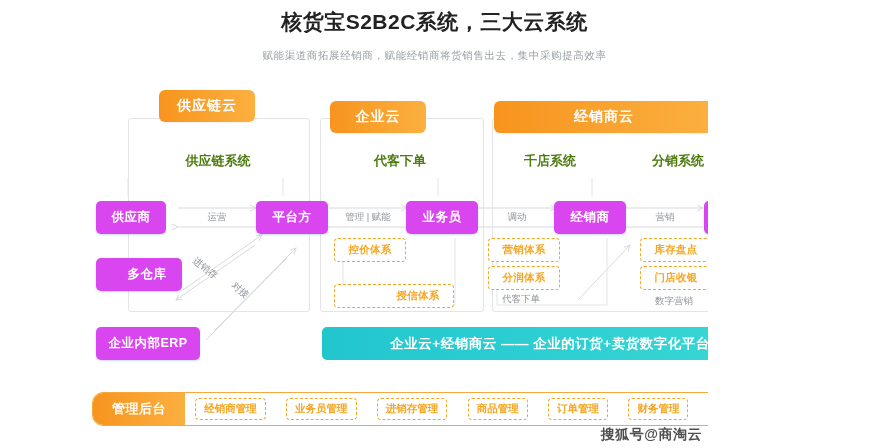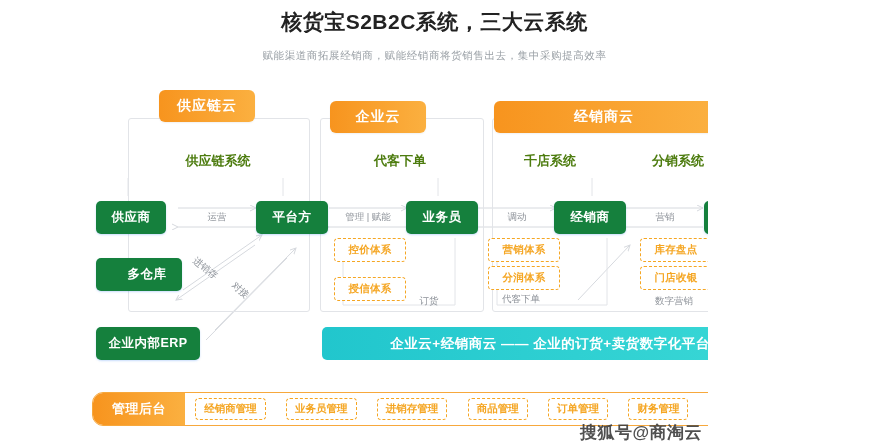--- a/index.html
+++ b/index.html
@@ -36,21 +36,21 @@
     background:linear-gradient(90deg,#f7941e 0%,#fbb040 100%);
     color:#fff;font-size:14px;font-weight:bold;
     display:flex;align-items:center;justify-content:center;
     box-shadow:0 1px 2px rgba(0,0,0,0.06);
     letter-spacing:1px;
   }
 
   
   .bluebox{
     position:absolute;height:33px;border-radius:5px;
-    background:#15803d;color:#fff;font-size:12.5px;font-weight:bold;
+    background:#d946ef;color:#fff;font-size:12.5px;font-weight:bold;
     display:flex;align-items:center;justify-content:center;
     letter-spacing:0.5px;
     box-shadow:0 1px 2px rgba(43,124,243,0.25);
   }
 
   
   .dashtag{
     position:absolute;height:22px;border:1px dashed #f5a623;border-radius:4px;
     color:#f5a623;font-size:10.5px;font-weight:bold;
     display:flex;align-items:center;justify-content:center;background:#fff;
@@ -87,21 +87,21 @@
   }
   .admin-items{flex:1;display:flex;align-items:center;justify-content:space-around;padding:0 0;}
   .admin-item{
     border:1px dashed #f5a623;border-radius:4px;color:#f5a623;
     font-size:10.5px;font-weight:bold;padding:3px 8px;background:#fff;white-space:nowrap;
   }
 
   
   .watermark{
     position:absolute;right:6px;bottom:4px;
-    font-size:17px;font-weight:bold;color:#3d3d3d;letter-spacing:0.5px;
+    font-size:14px;font-weight:bold;color:#3d3d3d;letter-spacing:0.5px;
     opacity:0.9;
   }
 
   .lines{position:absolute;left:0;top:0;width:869px;height:448px;pointer-events:none;}
 </style>
 </head>
 <body>
 
 <div id="stage">
 
@@ -222,21 +222,21 @@
   <div class="relabel" style="left:488px;top:293px;width:66px;">
     <span>代客下单</span>
   </div>
   <div class="relabel" style="left:640px;top:295px;width:68px;">
     <span>数字营销</span>
   </div>
 
   <div class="dashtag" style="left:334px;top:238px;width:70px;">
     <span>控价体系</span>
   </div>
-  <div class="dashtag" style="left:334px;top:277px;width:70px;">
+  <div class="dashtag" style="left:334px;top:284px;width:70px;padding-left:48px;">
     <span>授信体系</span>
   </div>
 
   <div class="dashtag" style="left:488px;top:238px;width:70px;">
     <span>营销体系</span>
   </div>
   <div class="dashtag" style="left:488px;top:266px;width:70px;">
     <span>分润体系</span>
   </div>
 

